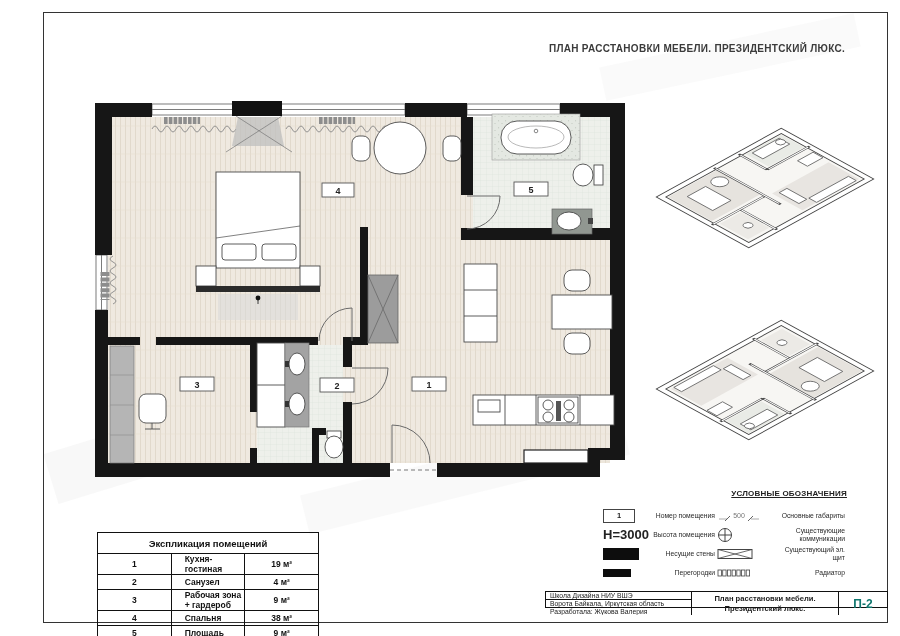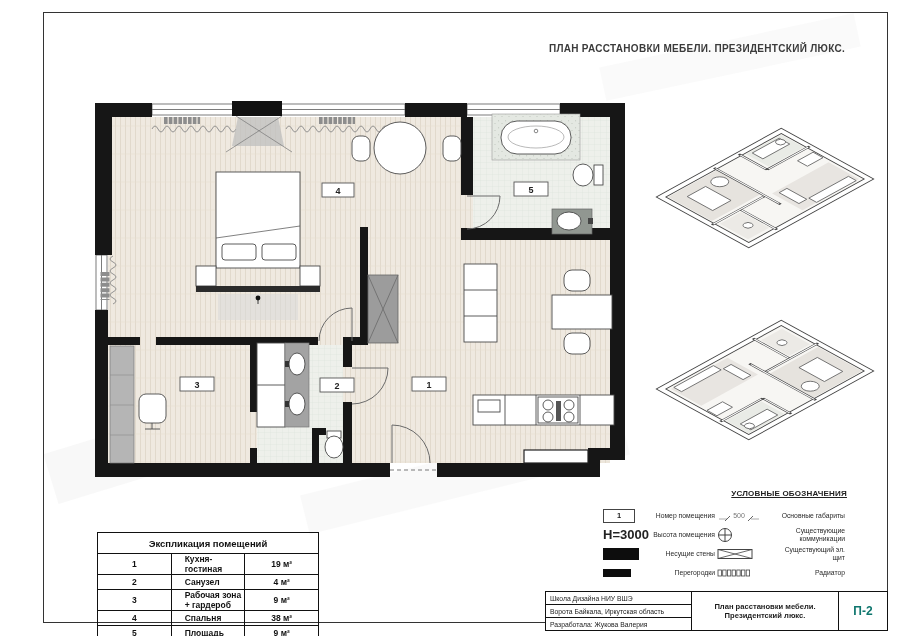--- a/index.html
+++ b/index.html
@@ -44,21 +44,21 @@
   
   .expl{position:absolute;left:97px;top:500px;width:222px;z-index:2;
     border-collapse:collapse;table-layout:fixed;font-size:8.5px;font-weight:bold;color:#111;}
   .expl td,.expl th{border:1px solid #111;padding:0 2px;height:14px;text-align:center;}
   .expl .t-title{font-size:9.5px;height:20px;}
   .expl .t-head{height:15px;}
   .expl .c-name{text-align:left;padding-left:13px;font-weight:bold;}
   .expl{border:1.5px solid #111;margin-top:32px;}
 
   
-  .tblock{position:absolute;left:545px;top:591px;width:343px;height:40px;z-index:3;
+  .tblock{position:absolute;left:545px;top:591px;width:343px;height:17px;z-index:3;
     display:grid;grid-template-columns:146px 147px 48px;background:#fff;border:1.2px solid #111;box-sizing:border-box;}
   .tb-org{display:flex;flex-direction:column;border-right:1px solid #111;}
   .tb-org div{flex:1;display:flex;align-items:center;padding-left:4px;
     font-size:6.8px;color:#222;border-bottom:1px solid #111;white-space:nowrap;overflow:hidden;}
   .tb-org div:last-child{border-bottom:none;}
   .tb-doc{border-right:1px solid #111;display:flex;flex-direction:column;
     align-items:center;justify-content:center;font-size:7.6px;font-weight:bold;color:#1d1d1d;line-height:1.25;text-align:center;}
   .tb-sheet{display:flex;align-items:center;justify-content:center;font-size:12px;font-weight:bold;color:#0f766e;}
 </style>
 </head>

